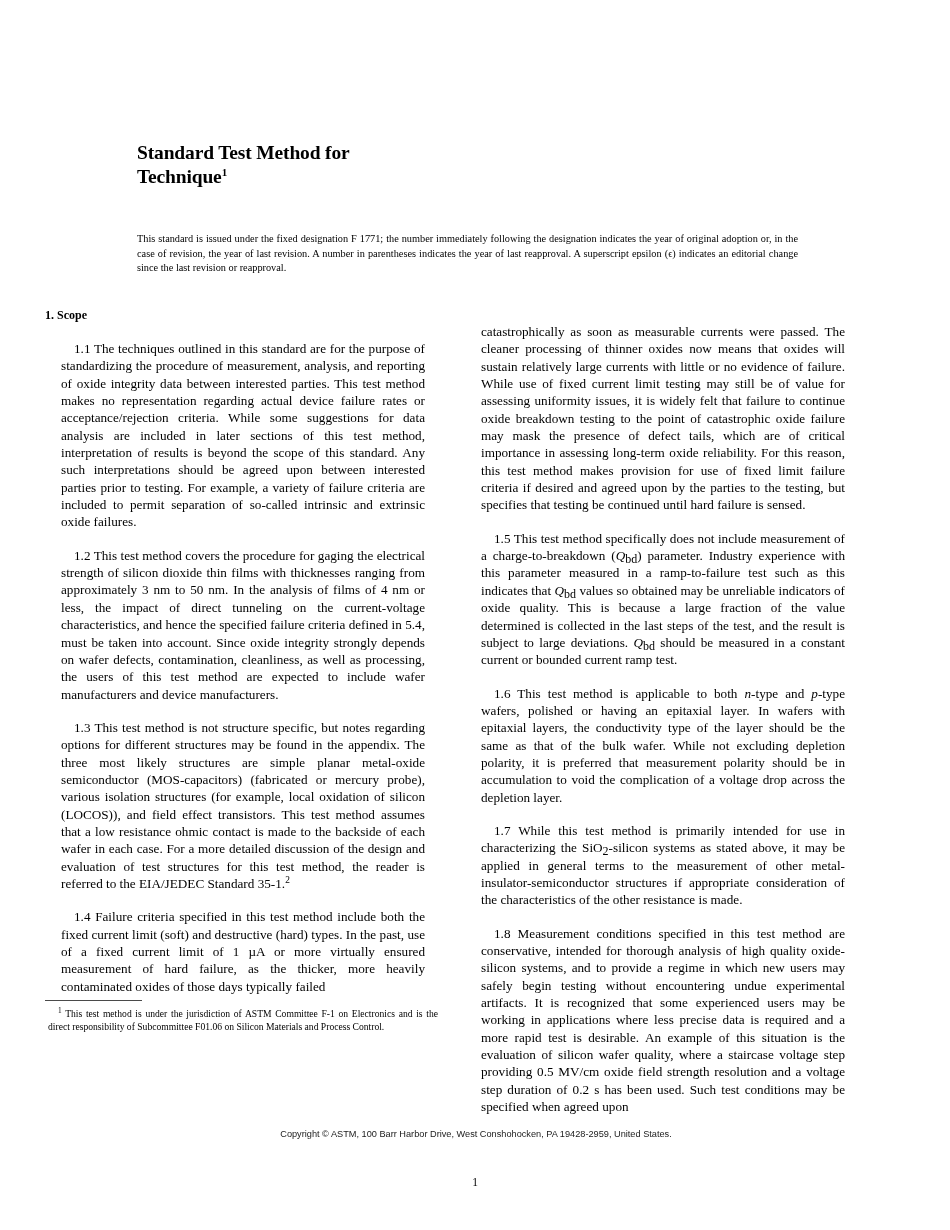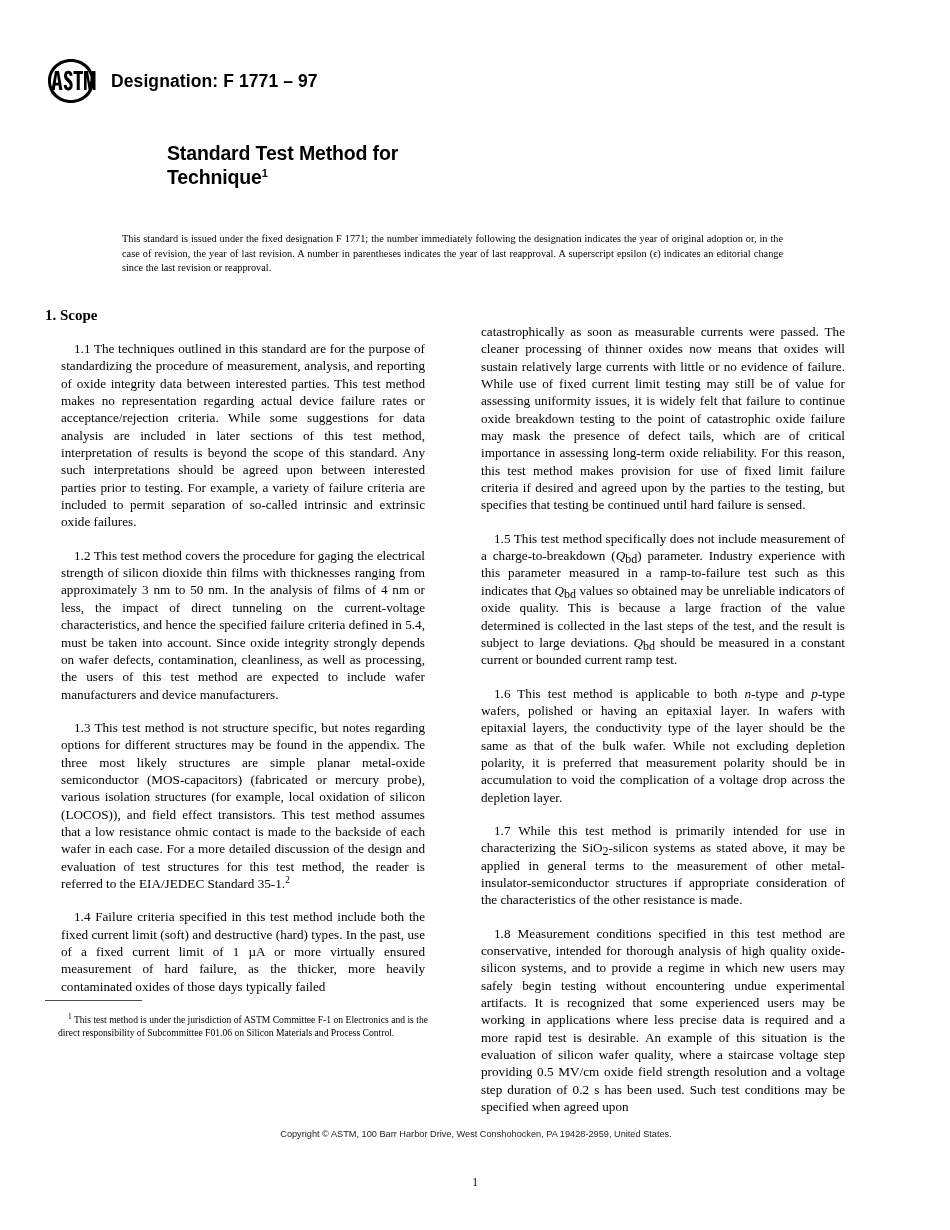--- a/index.html
+++ b/index.html
@@ -50,38 +50,37 @@
   }
 
   
   .title-block {
     position: absolute;
     left: 137px;
     top: 141px;
     width: 700px;
   }
   .title-line {
-    font-family: Liberation Sans, sans-serif;
+    font-family: Liberation Serif, serif;
     font-weight: bold;
     font-size: 19.5px;
     line-height: 24.2px;
     letter-spacing: -0.15px;
     color: #000;
-    margin-left: 30px;
   }
   .title-line sup {
     font-size: 11px;
     vertical-align: super;
     line-height: 0;
   }
 
   
   .issue-note {
     position: absolute;
-    left: 122px;
+    left: 137px;
     top: 232px;
     width: 661px;
     font-size: 10.3px;
     line-height: 14.6px;
     text-align: justify;
     text-justify: inter-word;
   }
 
   
   .columns {
@@ -94,21 +93,21 @@
     position: absolute;
     top: 0;
     width: 396px;
   }
   .col-left  { left: 0px; }
   .col-right { left: 420px; }
 
   h2.section-head {
     font-family: "Liberation Serif", "DejaVu Serif", serif;
     font-weight: bold;
-    font-size: 15px;
+    font-size: 12px;
     line-height: 17px;
     margin: 0 0 2px 0;
     text-indent: 0;
   }
 
   p.body {
     margin: 16px;
     font-size: 13.2px;
     line-height: 17.35px;
     text-align: justify;
@@ -137,21 +136,21 @@
     top: 1000px;
     width: 396px;
   }
   .footnote-rule {
     width: 97px;
     height: 0;
     border-top: 1.1px solid #4a4a4a;
     margin: 0 0 7px 0;
   }
   p.footnote {
-    margin: 13px;
+    margin: 3px;
     font-size: 9.6px;
     line-height: 12.6px;
     text-align: justify;
     text-justify: inter-word;
     text-indent: 10px;
     font-family: Liberation Serif, serif;
   }
   p.footnote sup {
     font-size: 7.3px;
     line-height: 0;
@@ -181,44 +180,20 @@
     text-align: center;
     font-size: 11.5px;
     color: #000;
   }
 </style>
 </head>
 <body>
 
 <div class="page">
 
-  <div class="masthead">
-    <svg class="astm-logo" viewBox="0 0 104 92" aria-hidden="true">
-      <g fill="#000">
-
-        <path d="M52 2 C26 2 6 21 6 46 C6 71 26 90 52 90 C78 90 98 71 98 46 C98 21 78 2 52 2 Z
-                 M52 8 C74 8 92 25 92 46 C92 67 74 84 52 84 C30 84 12 67 12 46 C12 25 30 8 52 8 Z"></path>
-
-        <path d="M13 64 L20 26 L28 26 L35 64 L28.5 64 L27.2 55 L20.8 55 L19.5 64 Z
-                 M21.6 49.5 L26.4 49.5 L24 33 Z"></path>
-
-        <path d="M38 36 C38 29 41.5 25.5 46.5 25.5 C51.5 25.5 55 29 55 35.5 L49 35.5
-                 C49 32.5 48 31.3 46.5 31.3 C45 31.3 44 32.5 44 34.6 C44 41.5 55.4 42.5 55.4 53.8
-                 C55.4 61 51.8 64.8 46.4 64.8 C41 64.8 37.4 61 37.4 54 L43.4 54
-                 C43.4 57.4 44.6 58.9 46.4 58.9 C48.2 58.9 49.4 57.4 49.4 54.9
-                 C49.4 47.6 38 46.6 38 36 Z"></path>
-
-        <path d="M57 26 L76 26 L76 32 L69.5 32 L69.5 64 L63.5 64 L63.5 32 L57 32 Z"></path>
-
-        <path d="M78 64 L78 26 L86 26 L90 50 L94 26 L101 26 L101 64 L95.8 64 L95.8 38 L91.6 64
-                 L87.4 64 L83.2 38.5 L83.2 64 Z"></path>
-      </g>
-    </svg>
-    <div class="designation">Designation: F 1771 – 97</div>
-  </div>
 
   <div class="title-block">
     <div class="title-line">Standard Test Method for</div>
     <div class="title-line"><span>Technique</span><sup>1</sup></div>
   </div>
 
   <div class="issue-note">This standard is issued under the fixed designation F 1771; the number immediately following the designation indicates the year of original adoption or, in the case of revision, the year of last revision. A number in parentheses indicates the year of last reapproval. A superscript epsilon (ϵ) indicates an editorial change since the last revision or reapproval.</div>
 
   <div class="columns">
 

